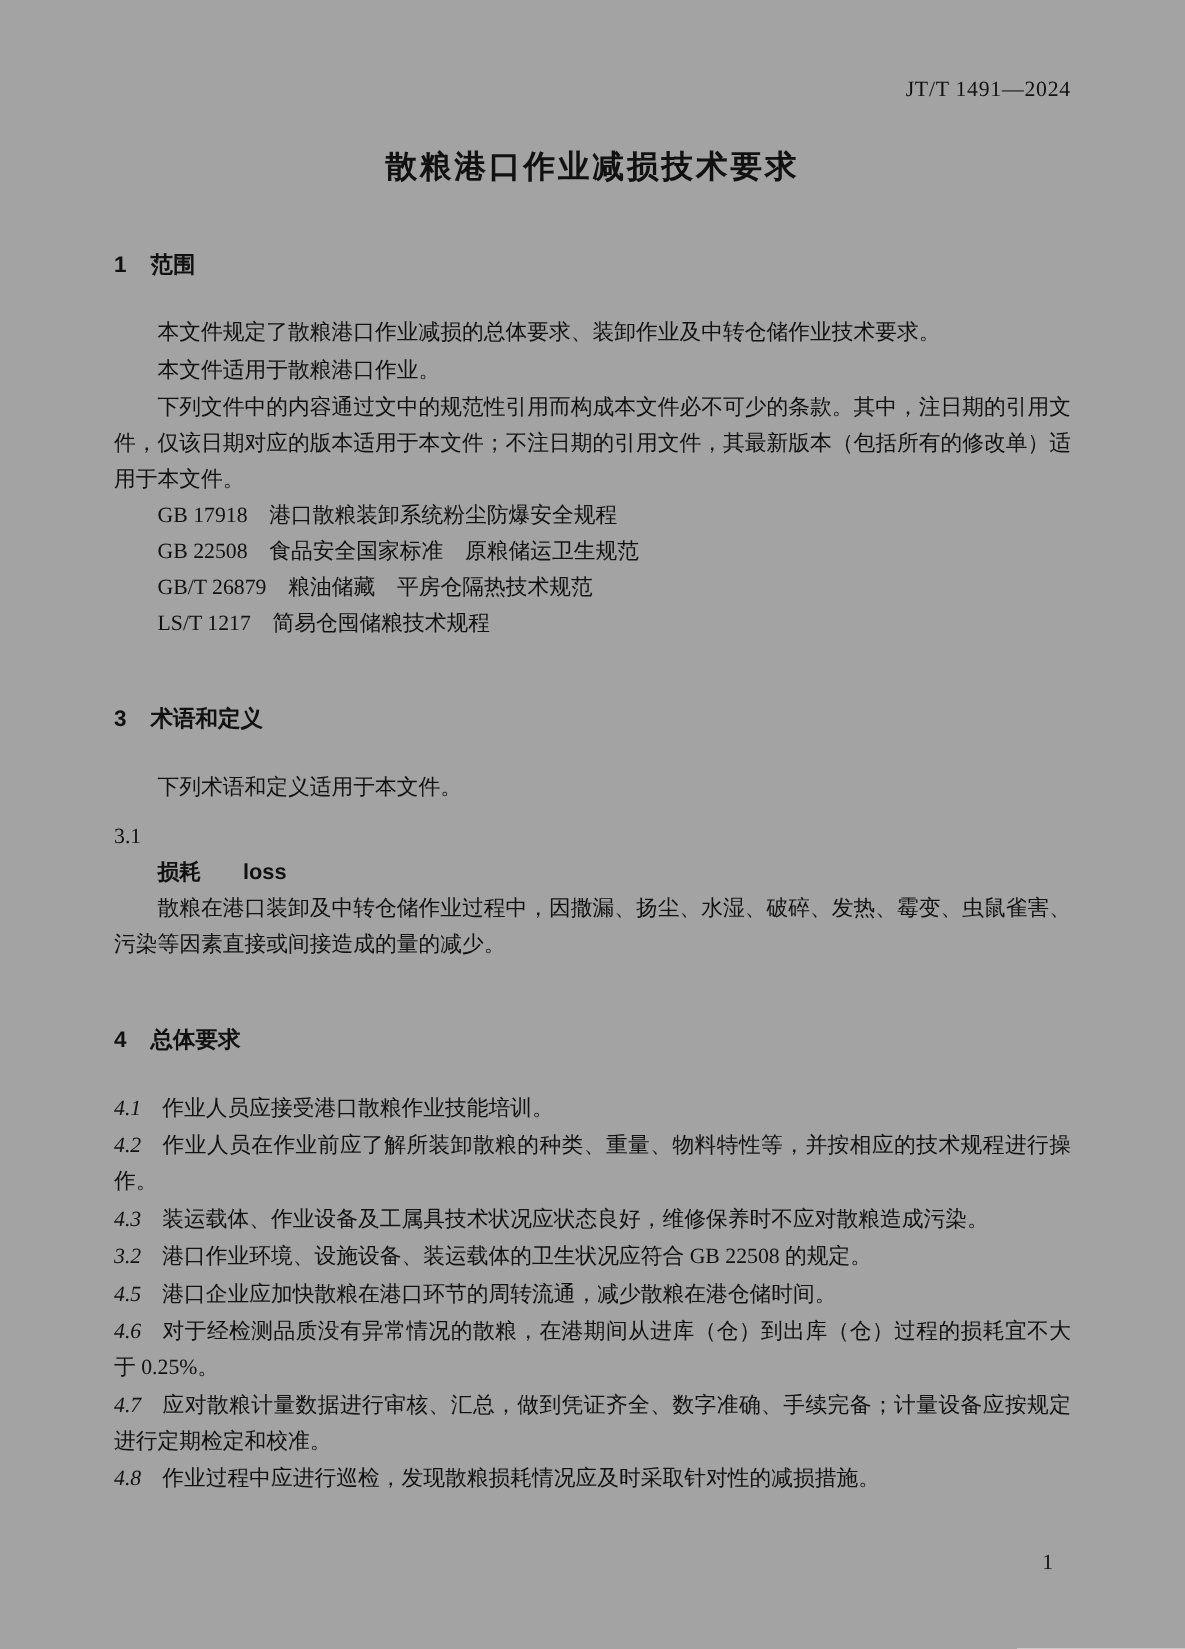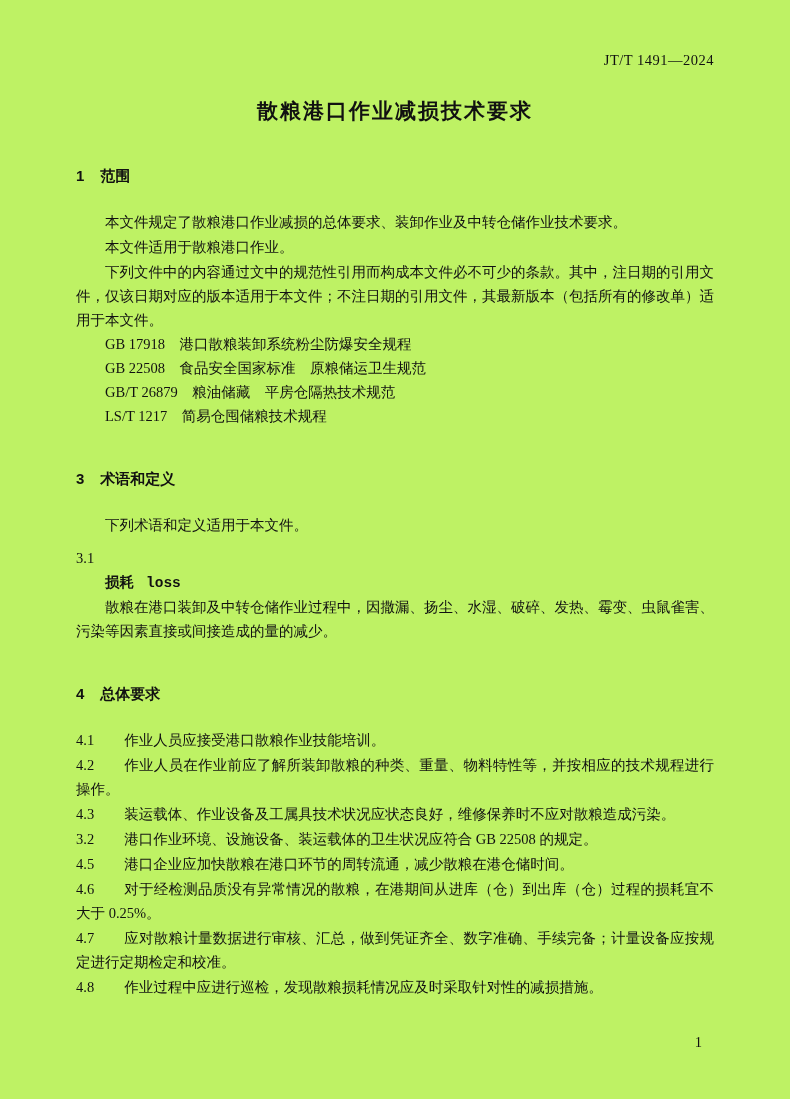--- a/index.html
+++ b/index.html
@@ -1,21 +1,21 @@
 <!DOCTYPE html>
 <html><head>
 <meta charset="utf-8">
 <style>
   * { margin: 0; padding: 0; box-sizing: border-box; }
   html, body { background: #e8e8e8; }
   .page {
     width: 790px;
     height: 1099px;
     margin: 0 auto;
-    background: #bef264;
+    background: #a3a3a3;
     position: relative;
     color: #111111;
     font-family: "Liberation Serif", "DejaVu Serif", serif;
     overflow: hidden;
   }
   .content {
     padding: 52px 76px 0 76px;
   }
   .doc-header {
     text-align: right;
@@ -58,28 +58,28 @@
     margin-top: 10px;
   }
   .term-line {
     font-family: "Liberation Sans", "DejaVu Sans", sans-serif;
     font-weight: bold;
     font-size: 14.5px;
     line-height: 23px;
     margin-left: 2em;
     margin-top: 1px;
   }
-  .term-line .term-en { margin-left: 12px; font-family: Liberation Mono, monospace; }
+  .term-line .term-en { margin-left: 28px; }
   .item-p {
     font-size: 14.5px;
     line-height: 24px;
     text-align: justify;
     margin-bottom: 1px;
   }
-  .item-p .item-num { margin-right: 30px; }
+  .item-p .item-num { margin-right: 14px; font-style: italic; }
   .page-number {
     position: absolute;
     right: 88px;
     bottom: 48px;
     font-size: 14.5px;
   }
 </style>
 </head>
 <body>
 

